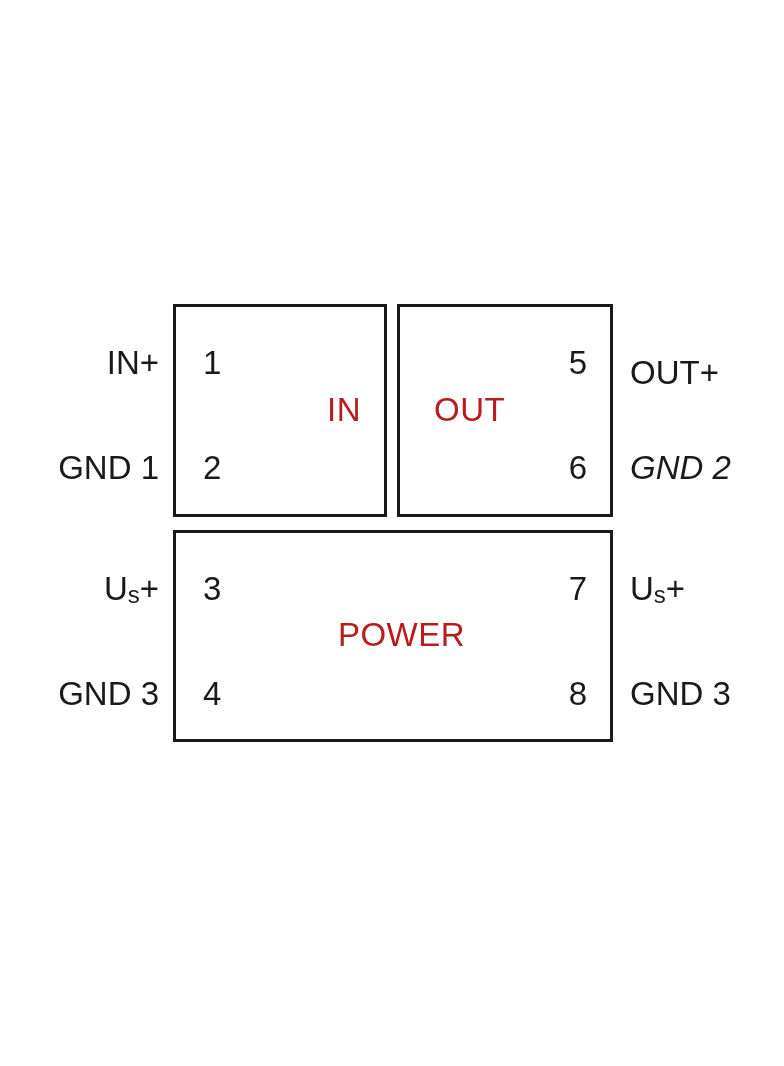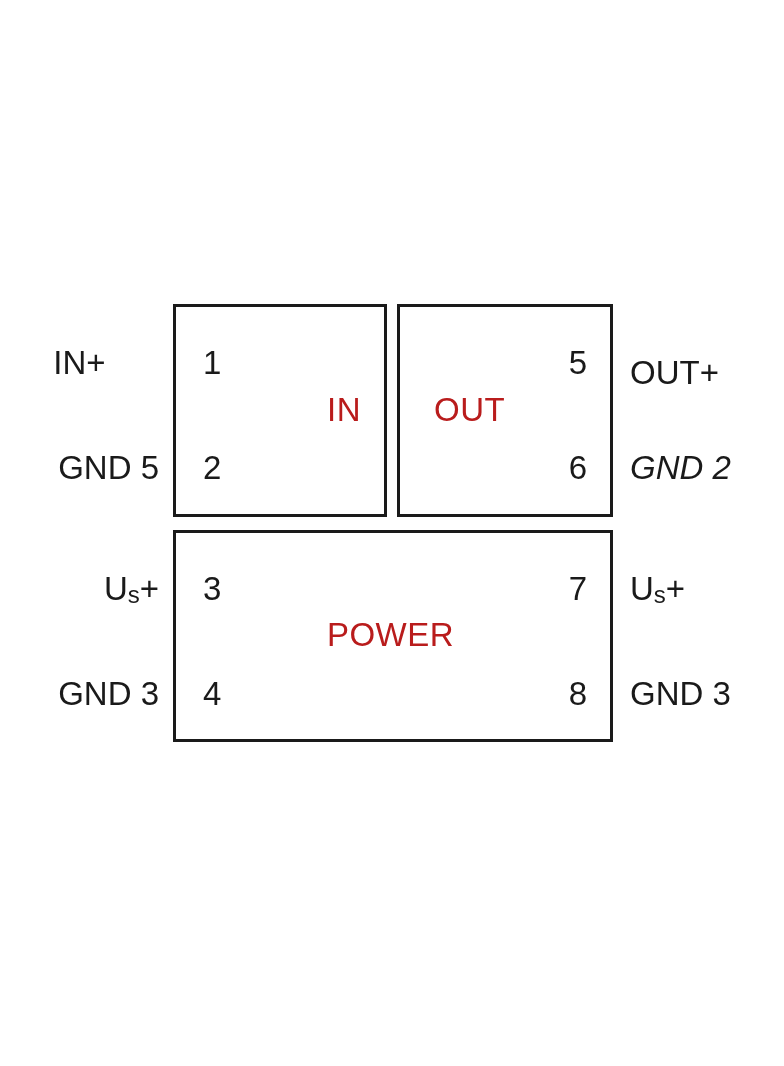--- a/index.html
+++ b/index.html
@@ -53,21 +53,21 @@
     top: 393px;
     width: 78px;
     text-align: right;
   }
   #label-out {
     left: 434px;
     top: 393px;
     text-align: center;
   }
   #label-power {
-    left: 173px;
+    left: 184px;
     top: 618px;
     width: 440px;
     text-align: center;
     text-indent: -5px;
   }
 
   
   .pin-number {
     position: absolute;
     font-size: 33px;
@@ -101,21 +101,21 @@
     left: 0;
     width: 159px;
     text-align: right;
   }
   .terminal-label.side-right {
     left: 630px;
     width: 154px;
     text-align: left;
   }
 
-  #term-in-plus  { top: 346px; text-align: center; }
+  #term-in-plus  { top: 346px; }
   #term-gnd1     { top: 451px; }
   #term-us-left  { top: 572px; }
   #term-gnd3-l   { top: 677px; }
   #term-out-plus { top: 356px; }
   #term-gnd2     { top: 451px; font-style: italic; }
   #term-us-right { top: 572px; }
   #term-gnd3-r   { top: 677px; }
 
   
   .sub {
@@ -142,21 +142,21 @@
   <div id="pin-2" class="pin-number left-col">2</div>
   <div id="pin-3" class="pin-number left-col">3</div>
   <div id="pin-4" class="pin-number left-col">4</div>
 
   <div id="pin-5" class="pin-number right-col">5</div>
   <div id="pin-6" class="pin-number right-col">6</div>
   <div id="pin-7" class="pin-number right-col">7</div>
   <div id="pin-8" class="pin-number right-col">8</div>
 
   <div id="term-in-plus" class="terminal-label side-left">IN+</div>
-  <div id="term-gnd1" class="terminal-label side-left">GND 5</div>
+  <div id="term-gnd1" class="terminal-label side-left">GND 1</div>
   <div id="term-us-left" class="terminal-label side-left"><span>U</span><span class="sub">s</span><span>+</span></div>
   <div id="term-gnd3-l" class="terminal-label side-left">GND 3</div>
 
   <div id="term-out-plus" class="terminal-label side-right">OUT+</div>
   <div id="term-gnd2" class="terminal-label side-right">GND 2</div>
   <div id="term-us-right" class="terminal-label side-right"><span>U</span><span class="sub">s</span><span>+</span></div>
   <div id="term-gnd3-r" class="terminal-label side-right">GND 3</div>
 
 </div>
 

